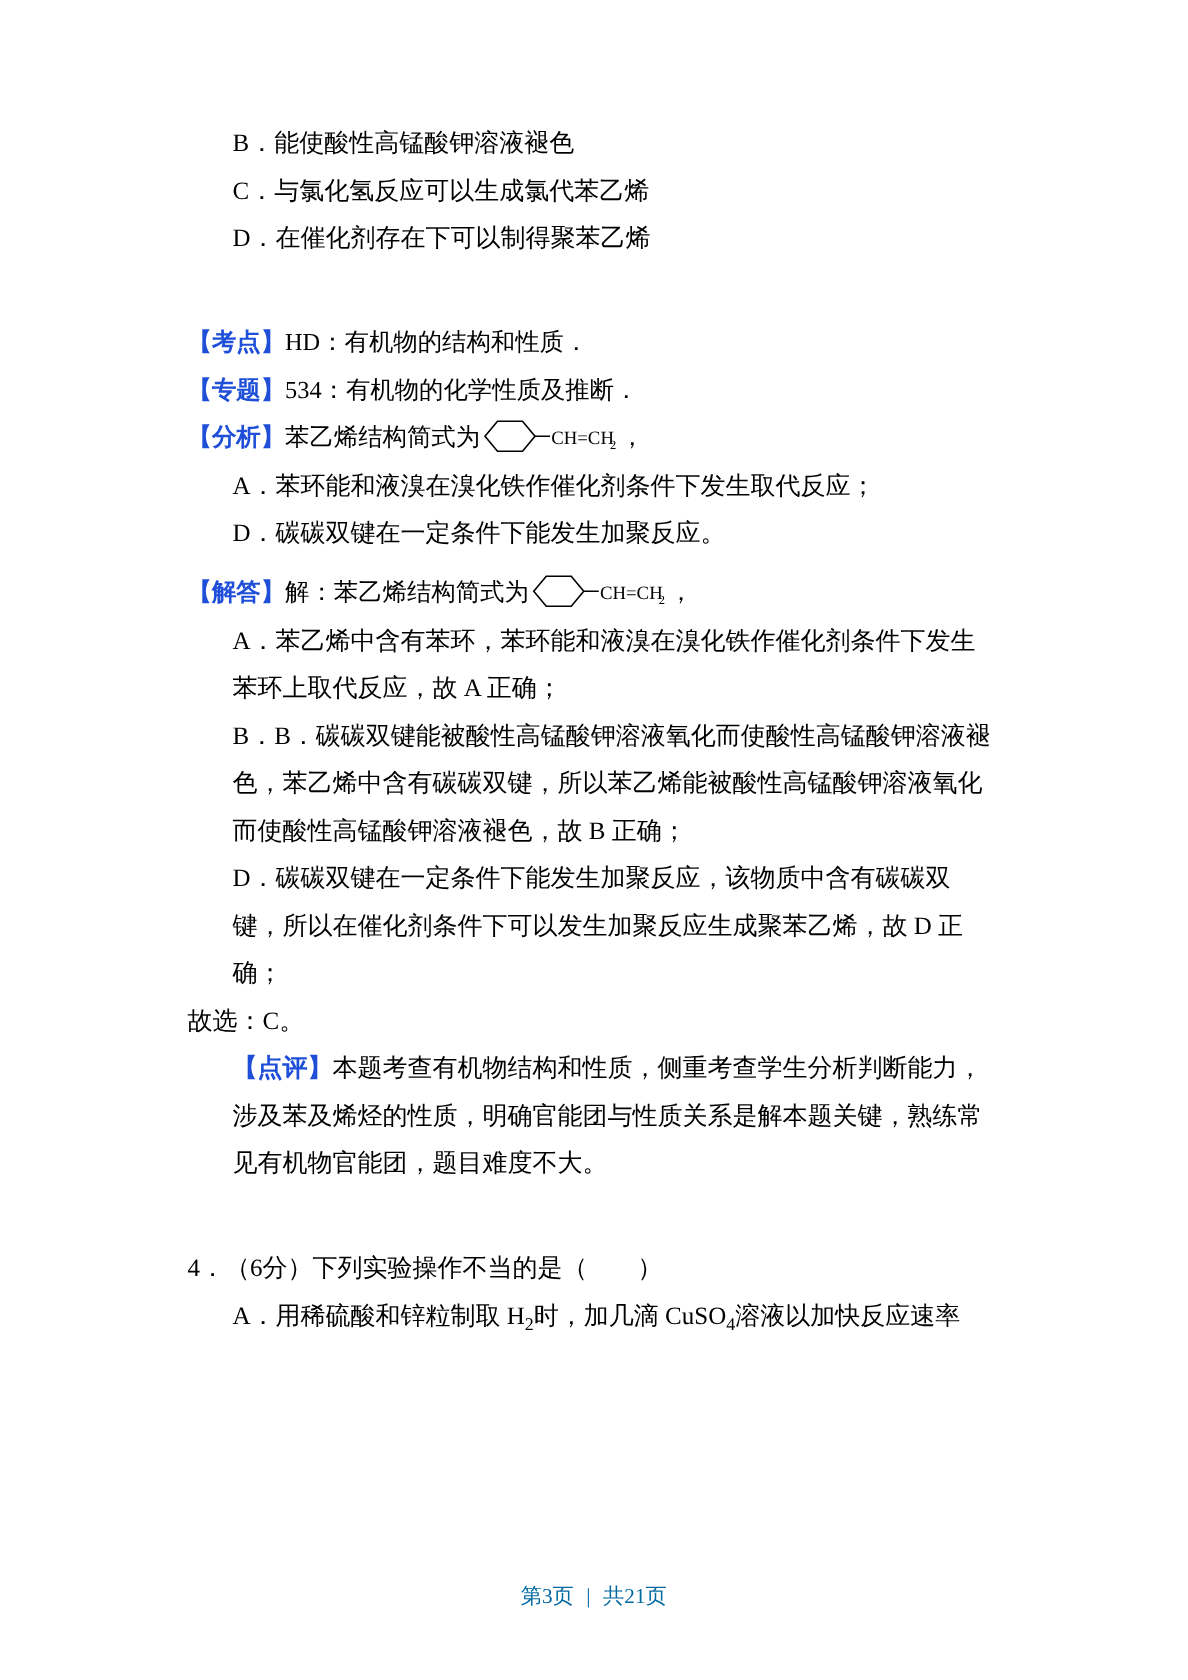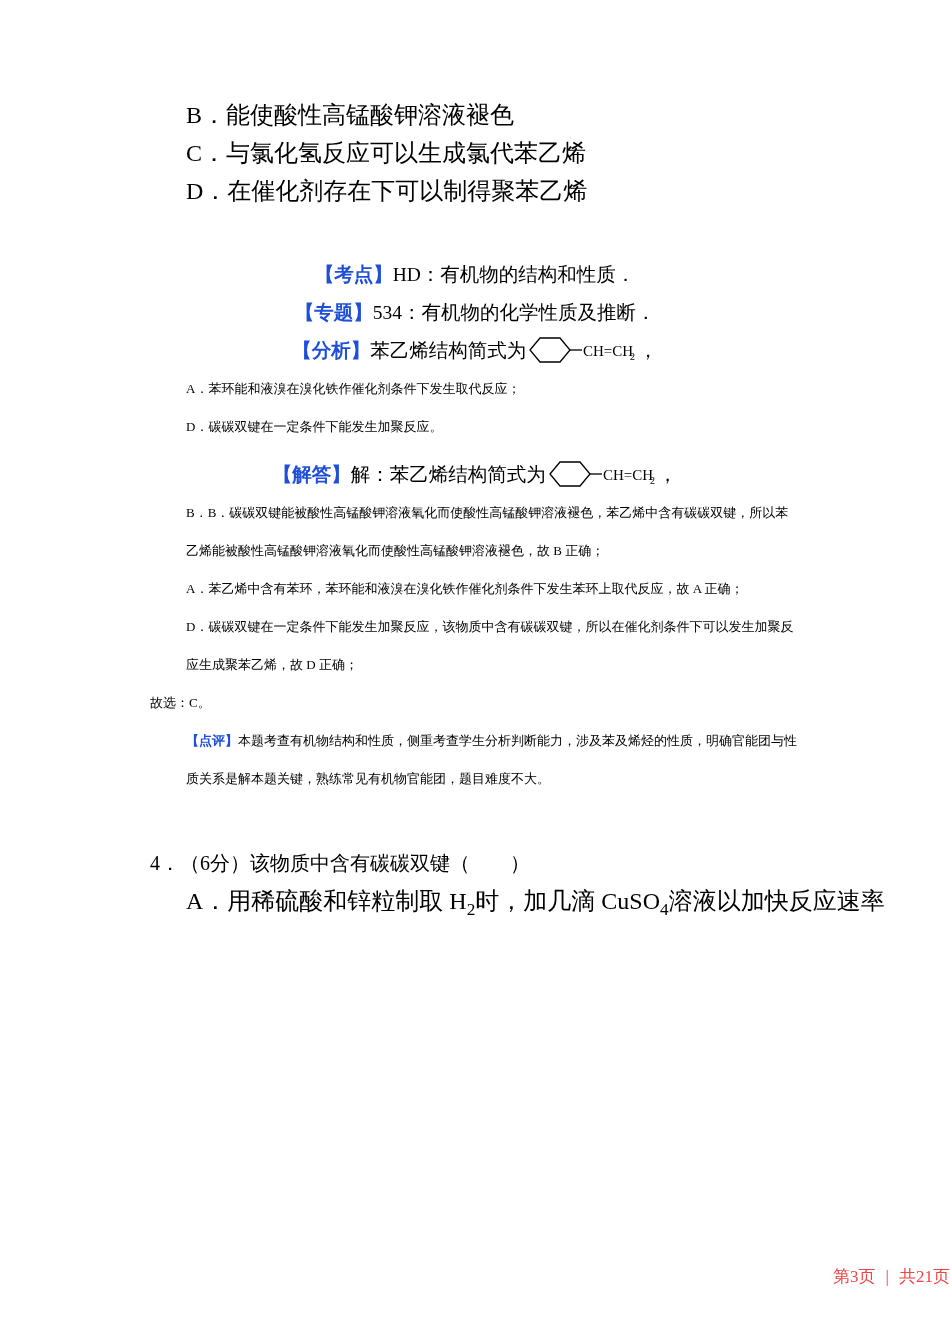--- a/index.html
+++ b/index.html
@@ -19,37 +19,36 @@
     position: relative;
     width: 950px;
     height: 1344px;
     box-sizing: border-box;
     padding: 96px 150px 0 150px;
   }
   .line {
     font-size: 19.5px;
     line-height: 38px;
     white-space: nowrap;
-    text-align: center;
   }
   .opt {
-    font-size: 24px;
+    font-size: 20px;
     line-height: 38px;
     padding-left: 36px;
     white-space: nowrap;
   }
   .tag {
     color: #1f4fd8;
     font-weight: bold;
   }
   .gap-lg { height: 46px; }
   .gap-sm { height: 10px; }
 
   .wrap {
-    font-size: 13px;
+    font-size: 20px;
     line-height: 38px;
   }
   .hang2 {
     padding-left: 36px;
   }
   .hang2 > .first { text-indent: -36px; }
 
   .sub { vertical-align: sub; font-size: 0.72em; }
 
   
@@ -60,23 +59,23 @@
     height: 34px;
     position: relative;
   }
   .styrene svg { display: block; }
 
   .footer {
     position: absolute;
     left: 0;
     right: 0;
     bottom: 56px;
-    text-align: right;
+    text-align: center;
     font-size: 17px;
-    color: #ef4444;
+    color: #0369a1;
     font-family: "Liberation Serif", serif;
   }
   .footer .sep { margin: 0 10px; }
 
   .q-num {
     font-size: 20px;
     line-height: 38px;
   }
 </style>
 </head>
@@ -118,34 +117,34 @@
     <span class="tag">【解答】</span><span>解：苯乙烯结构简式为</span><span class="styrene">
       <svg width="112" height="34" viewBox="0 0 112 34" xmlns="http://www.w3.org/2000/svg">
         <polygon points="4,17 14,5 34,5 44,17 34,29 14,29" fill="none" stroke="#000" stroke-width="1.3"></polygon>
         <line x1="44" y1="17" x2="56" y2="17" stroke="#000" stroke-width="1.3"></line>
         <text x="57" y="23" font-family="Liberation Serif, serif" font-size="15">CH=CH</text>
         <text x="104" y="27" font-family="Liberation Serif, serif" font-size="10">2</text>
       </svg>
     </span><span>，</span>
   </div>
 
+  <div class="wrap hang2"><span class="first">A．苯乙烯中含有苯环，苯环能和液溴在溴化铁作催化剂条件下发生苯环上取代反应，故 A 正确；</span></div>
   <div class="wrap hang2"><span class="first">B．B．碳碳双键能被酸性高锰酸钾溶液氧化而使酸性高锰酸钾溶液褪色，苯乙烯中含有碳碳双键，所以苯乙烯能被酸性高锰酸钾溶液氧化而使酸性高锰酸钾溶液褪色，故 B 正确；</span></div>
-  <div class="wrap hang2"><span class="first">A．苯乙烯中含有苯环，苯环能和液溴在溴化铁作催化剂条件下发生苯环上取代反应，故 A 正确；</span></div>
   <div class="wrap hang2"><span class="first">D．碳碳双键在一定条件下能发生加聚反应，该物质中含有碳碳双键，所以在催化剂条件下可以发生加聚反应生成聚苯乙烯，故 D 正确；</span></div>
 
   <div class="wrap">故选：C。</div>
 
   <div class="wrap hang2">
     <span class="first"><span class="tag">【点评】</span><span>本题考查有机物结构和性质，侧重考查学生分析判断能力，涉及苯及烯烃的性质，明确官能团与性质关系是解本题关键，熟练常见有机物官能团，题目难度不大。</span></span>
   </div>
 
   <div class="gap-lg"></div>
 
   <div class="q-num">
-    <span>4．</span><span>（6分）</span><span>该物质中含有碳碳双键（　　）</span>
+    <span>4．</span><span>（6分）</span><span>下列实验操作不当的是（　　）</span>
   </div>
 
   <div class="opt">
     <span>A．用稀硫酸和锌粒制取 H</span><span class="sub">2</span><span>时，加几滴 CuSO</span><span class="sub">4</span><span>溶液以加快反应速率</span>
   </div>
 
 
   <div class="footer">
     <span>第3页</span><span class="sep">|</span><span>共21页</span>
   </div>

